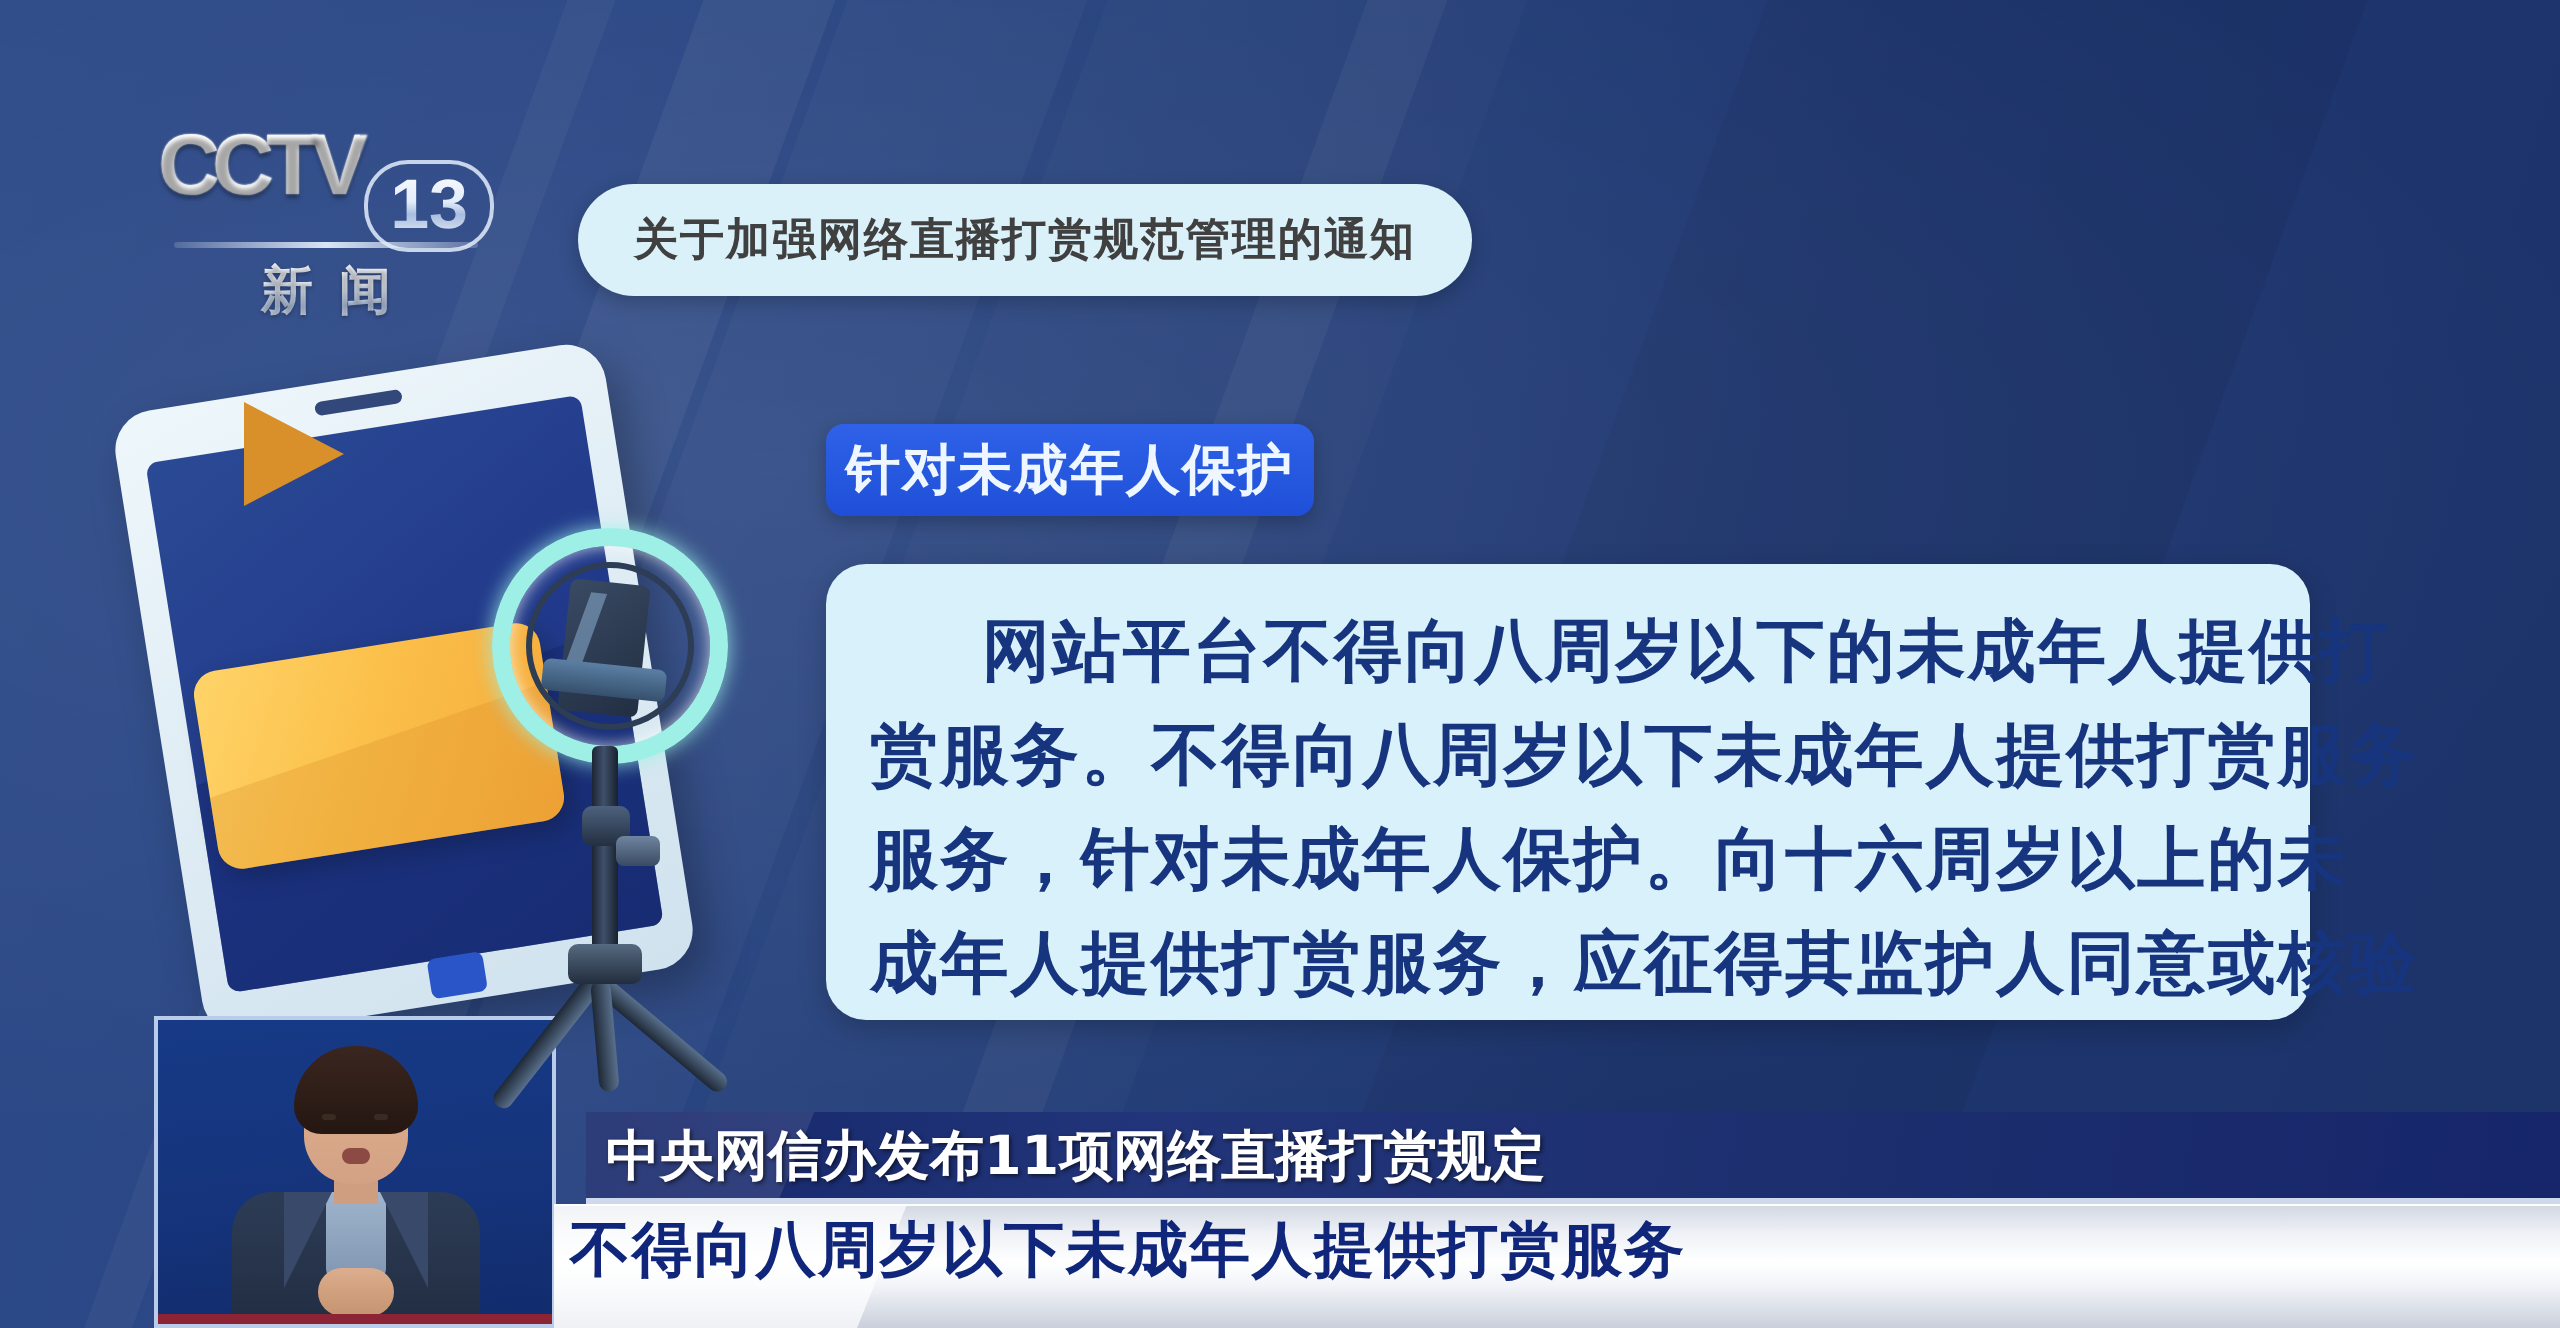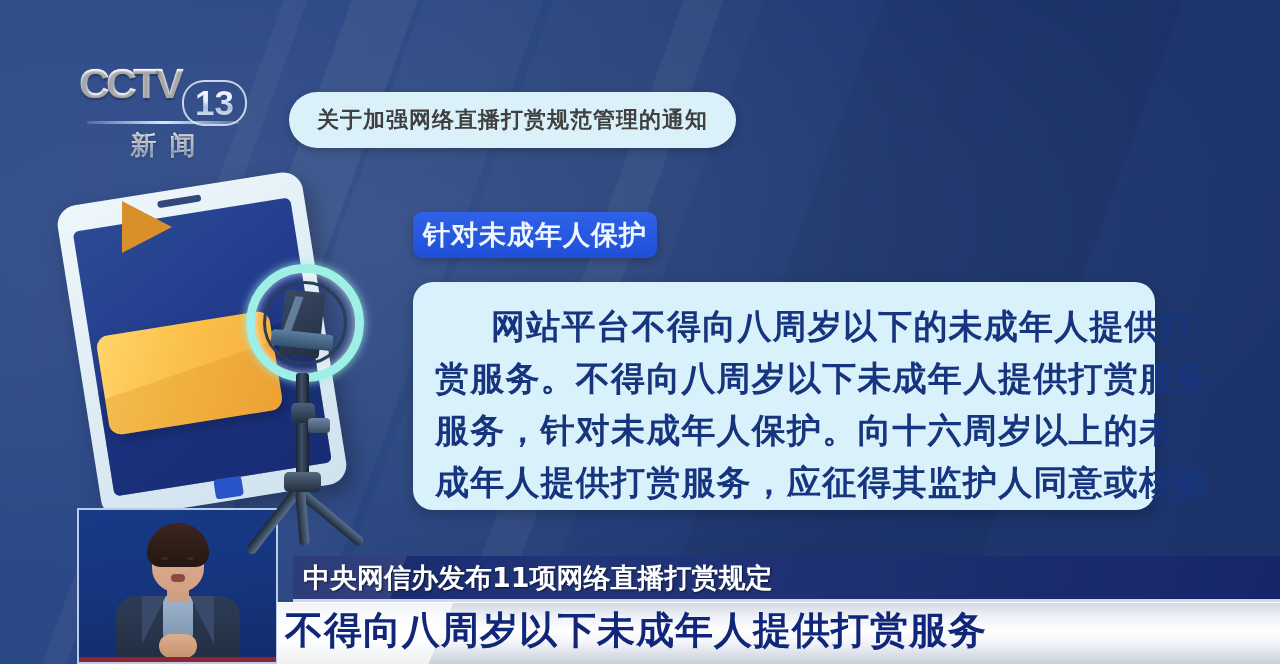--- a/index.html
+++ b/index.html
@@ -265,21 +265,21 @@
     border-top:1px solid #ffffff;
     overflow:hidden;
   }
   #tick-main:before{
     content:""; position:absolute; left:-40px; top:-40px; width:200px; height:160px;
     background:rgba(255,255,255,.7); transform:skewX(-22deg);
   }
   #tick-main span{
     position:absolute; left:8px; top:2px;
     font-family:"DejaVu Sans","Liberation Sans",sans-serif;
-    font-size:38px; font-weight:bold; color:#10267a; letter-spacing:1px;
+    font-size:30px; font-weight:bold; color:#10267a; letter-spacing:1px;
     white-space:nowrap;
   }
 </style>
 </head>
 <body>
 
 <div id="stage">
 
   <div class="bg-base"></div>
   <div class="stripe s6"></div>

